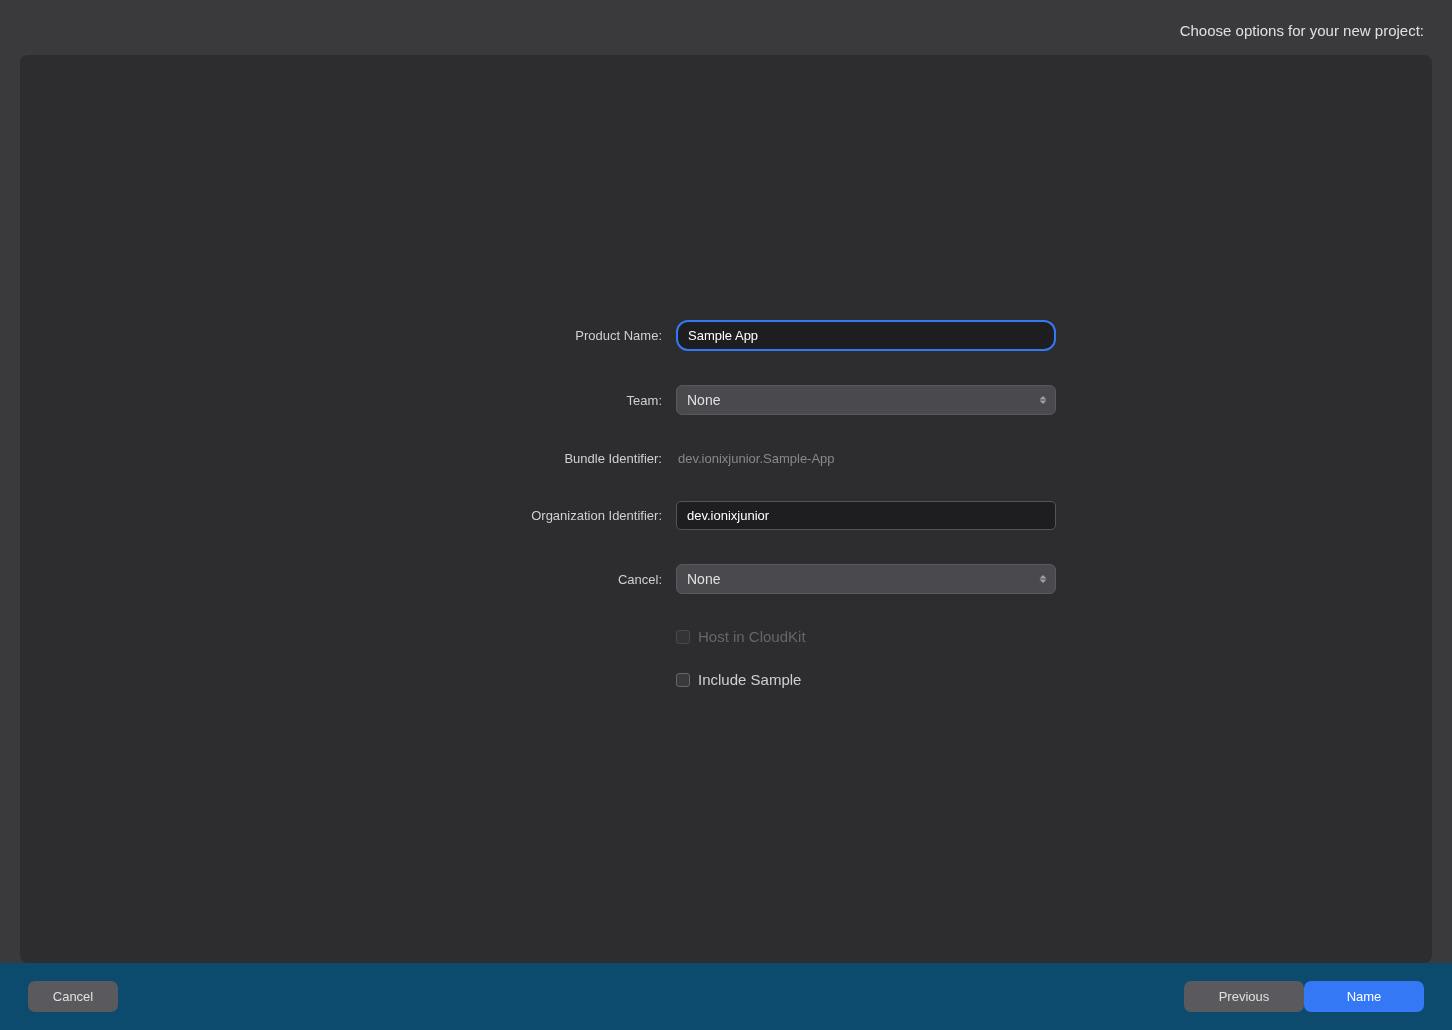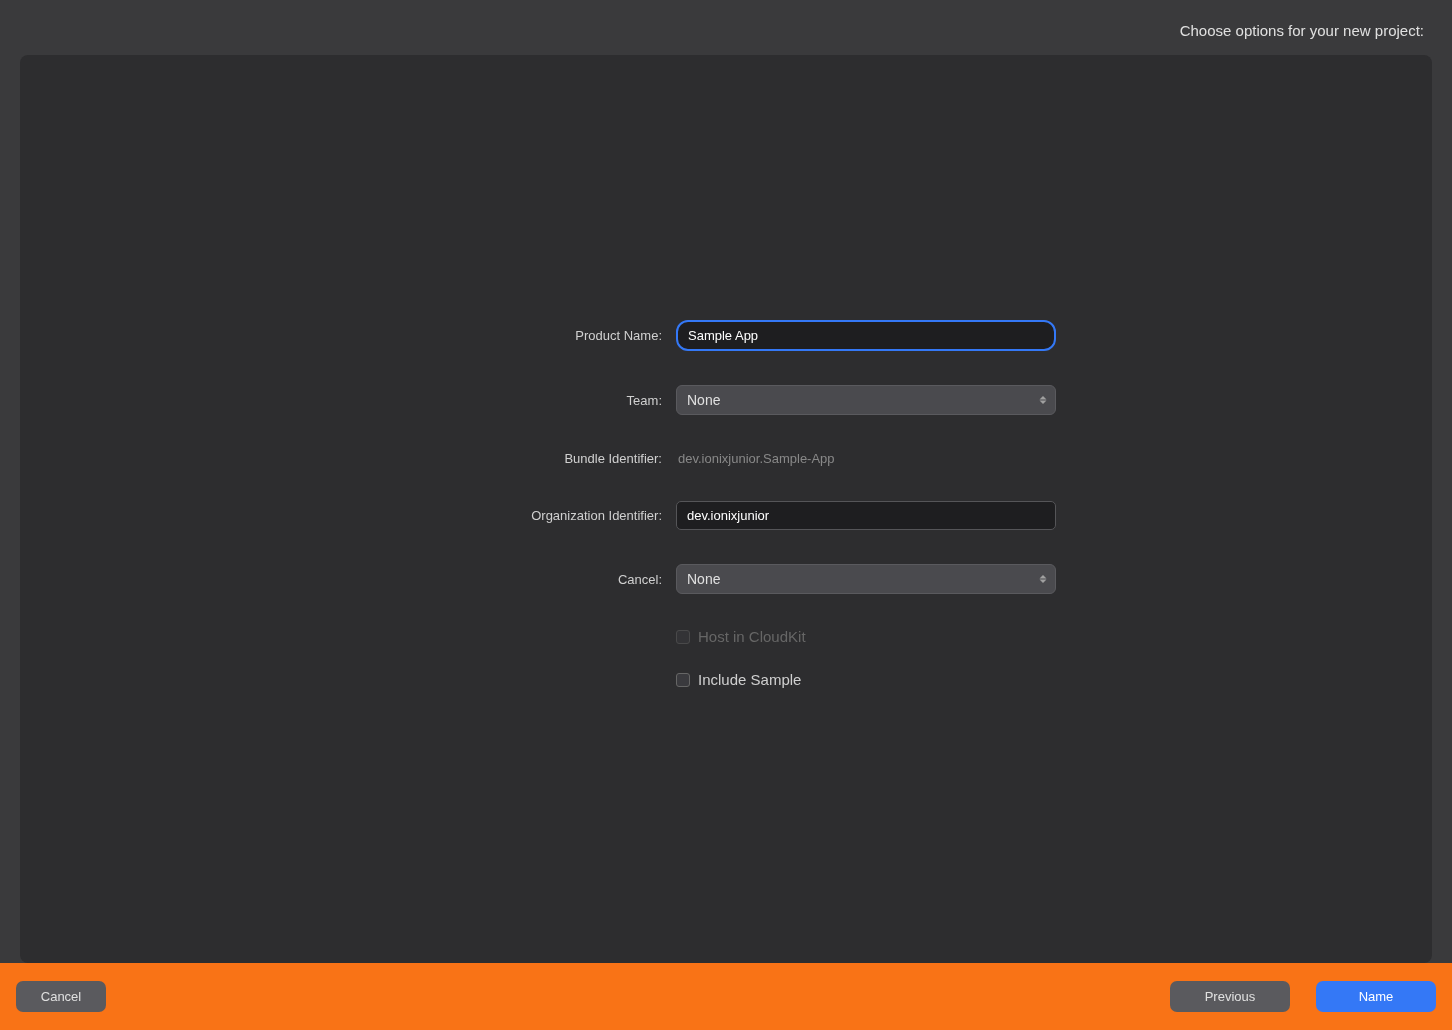--- a/index.html
+++ b/index.html
@@ -170,27 +170,27 @@
     }
 
     .checkbox-text.disabled {
       color: #666;
     }
 
     .footer-area {
       display: flex;
       align-items: center;
       justify-content: space-between;
-      padding: 18px 16px;
-      background-color: #f97316;
+      padding: 18px 28px;
+      background-color: #0c4a6e;
     }
 
     .footer-right {
       display: flex;
-      gap: 26px;
+      gap: 0;
     }
 
     .btn-cancel {
       background-color: #5a5a5e;
       border: none;
       border-radius: 7px;
       color: #e0e0e0;
       font-size: 13px;
       font-weight: 500;
       padding: 8px 24px;

